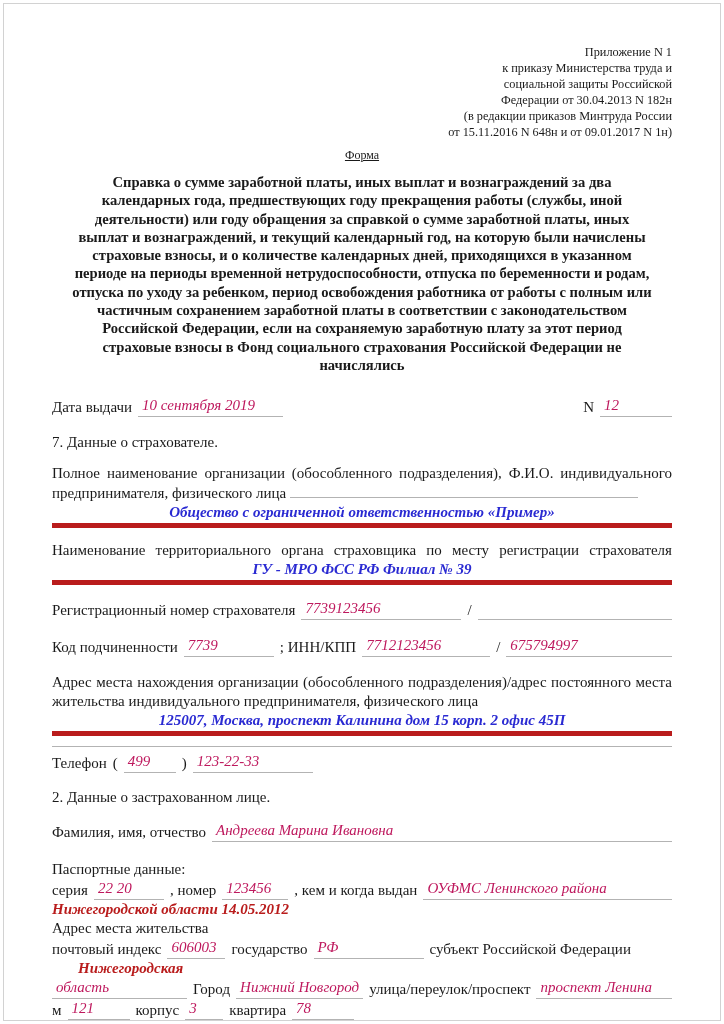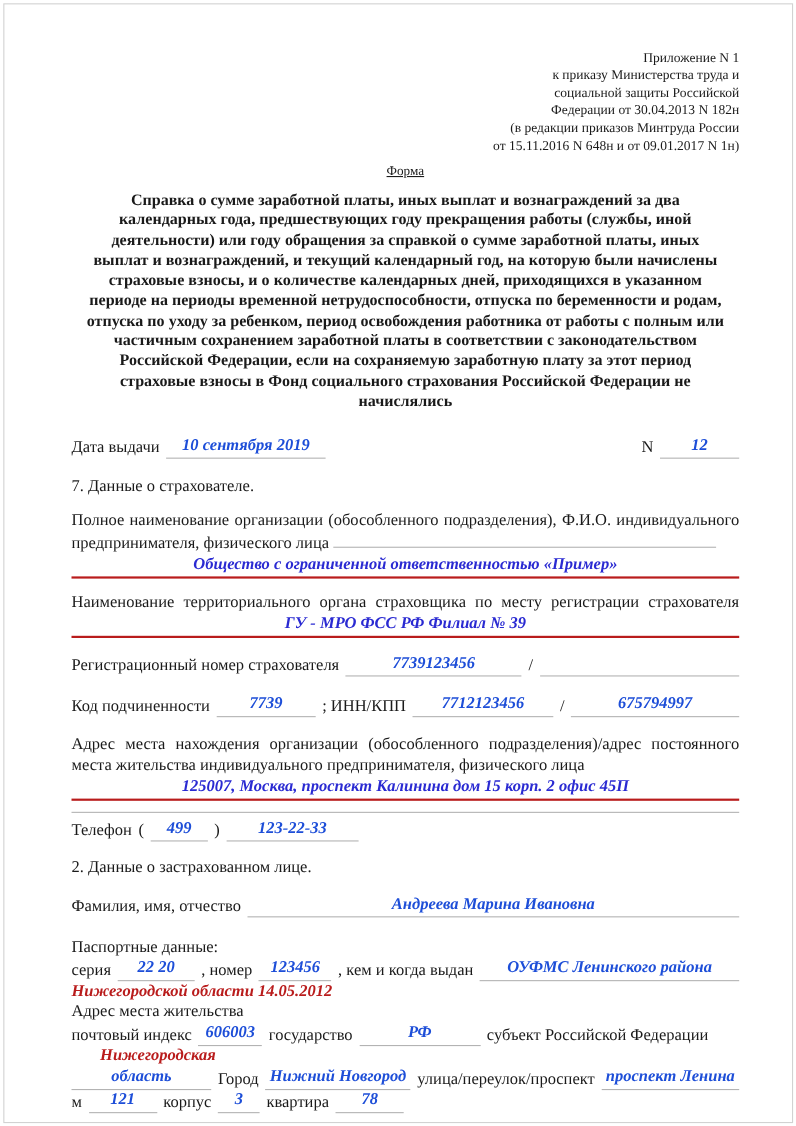--- a/index.html
+++ b/index.html
@@ -10,53 +10,52 @@
   }
   body {
     font-family: "Liberation Serif", "DejaVu Serif", serif;
     color: #1a1a1a;
     font-size: 15px;
     position: relative;
   }
   .page {
     position: absolute; inset: 3px;
     border: 1px solid #d2d2d2;
-    padding: 40px 48px 0 61px;
+    padding: 40px 48px 0 48px;
     box-sizing: border-box;
   }
   .hdr { text-align: right; font-size: 12.3px; line-height: 16px; }
   .forma { text-align: center; margin-top: 8px; font-size: 12px; text-decoration: underline; }
   .title {
     margin: 10px auto 0;
     max-width: 584px;
     text-align: center;
     font-weight: bold;
     font-size: 14.6px;
     line-height: 18.3px;
   }
   .row { display: flex; align-items: flex-end; column-gap: 6px; line-height: 19px; }
   .line { line-height: 19px; }
   .just { text-align: justify; line-height: 19px; }
   .just1 { text-align: justify; text-align-last: justify; line-height: 19px; }
   .lbl { white-space: nowrap; }
   .uv {
     border-bottom: 1px solid #b3b3b3;
-    text-align: center;
-    color: #1d4ed8;
+    color: #be185d;
     font-style: italic;
-    font-weight: bold;
+    font-weight: normal;
     white-space: nowrap;
     padding: 0 4px 1px;
     box-sizing: border-box;
   }
   .blue { color: #b91c1c; font-style: italic; font-weight: bold; }
   .fill { flex: 1 1 auto; }
   .ul-empty { border-bottom: 1px solid #b3b3b3; }
   .vline {
-    border-bottom: 2px solid #b91c1c;
+    border-bottom: 5px solid #b91c1c;
     text-align: center;
     color: #2a2ad2;
     font-style: italic;
     font-weight: bold;
     line-height: 19px;
     padding-bottom: 1px;
   }
   .tail-ul { display: inline-block; width: 348px; border-bottom: 1px solid #b3b3b3; height: 14px; }
   .blankline { height: 10px; border-bottom: 1px solid #b3b3b3; }
   

